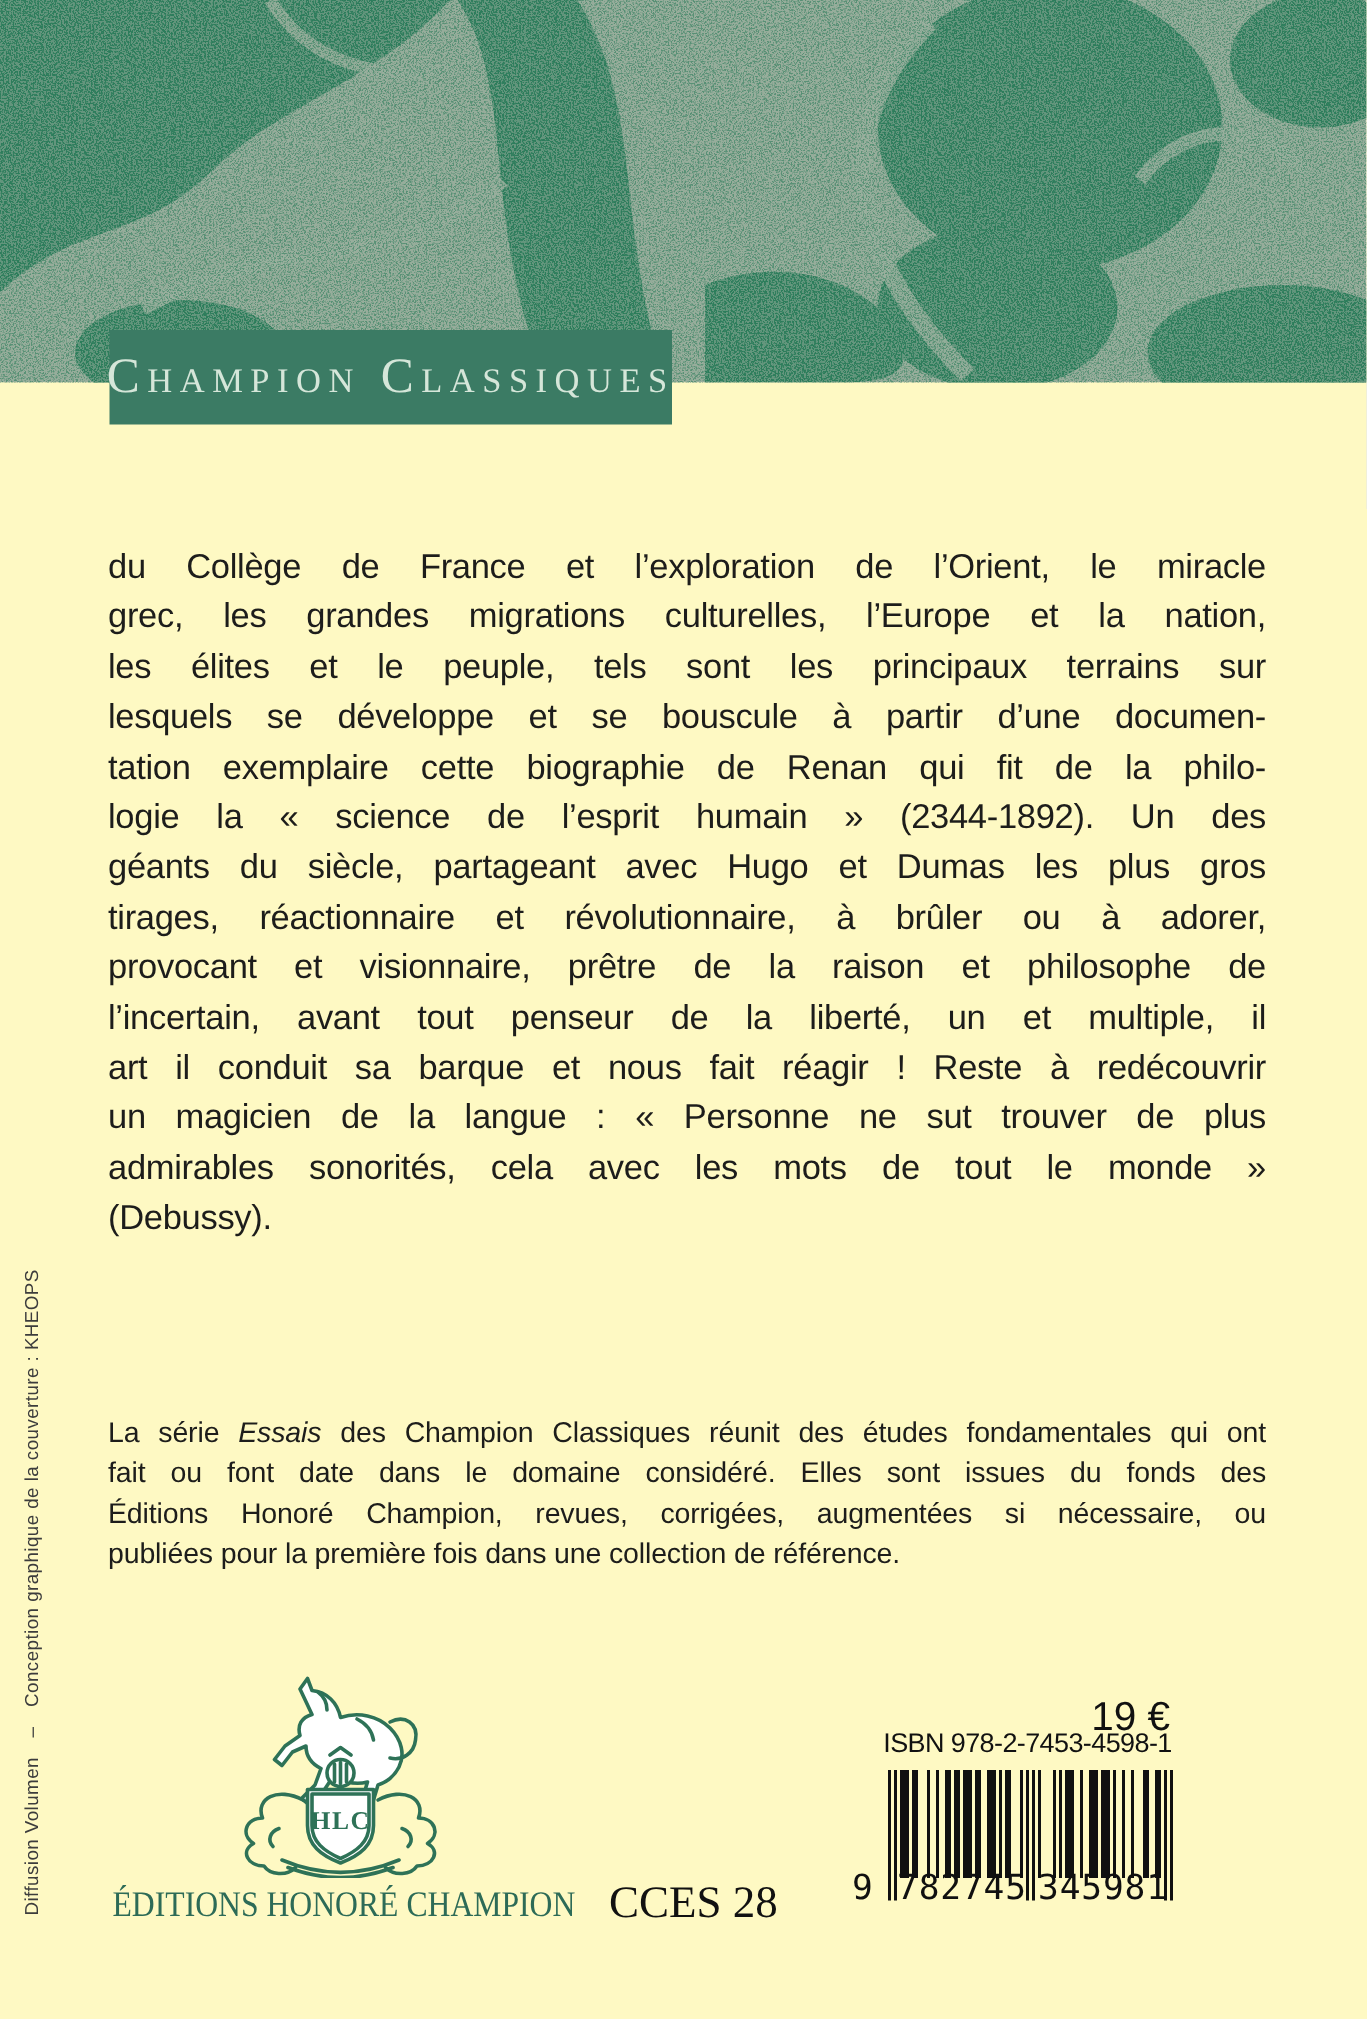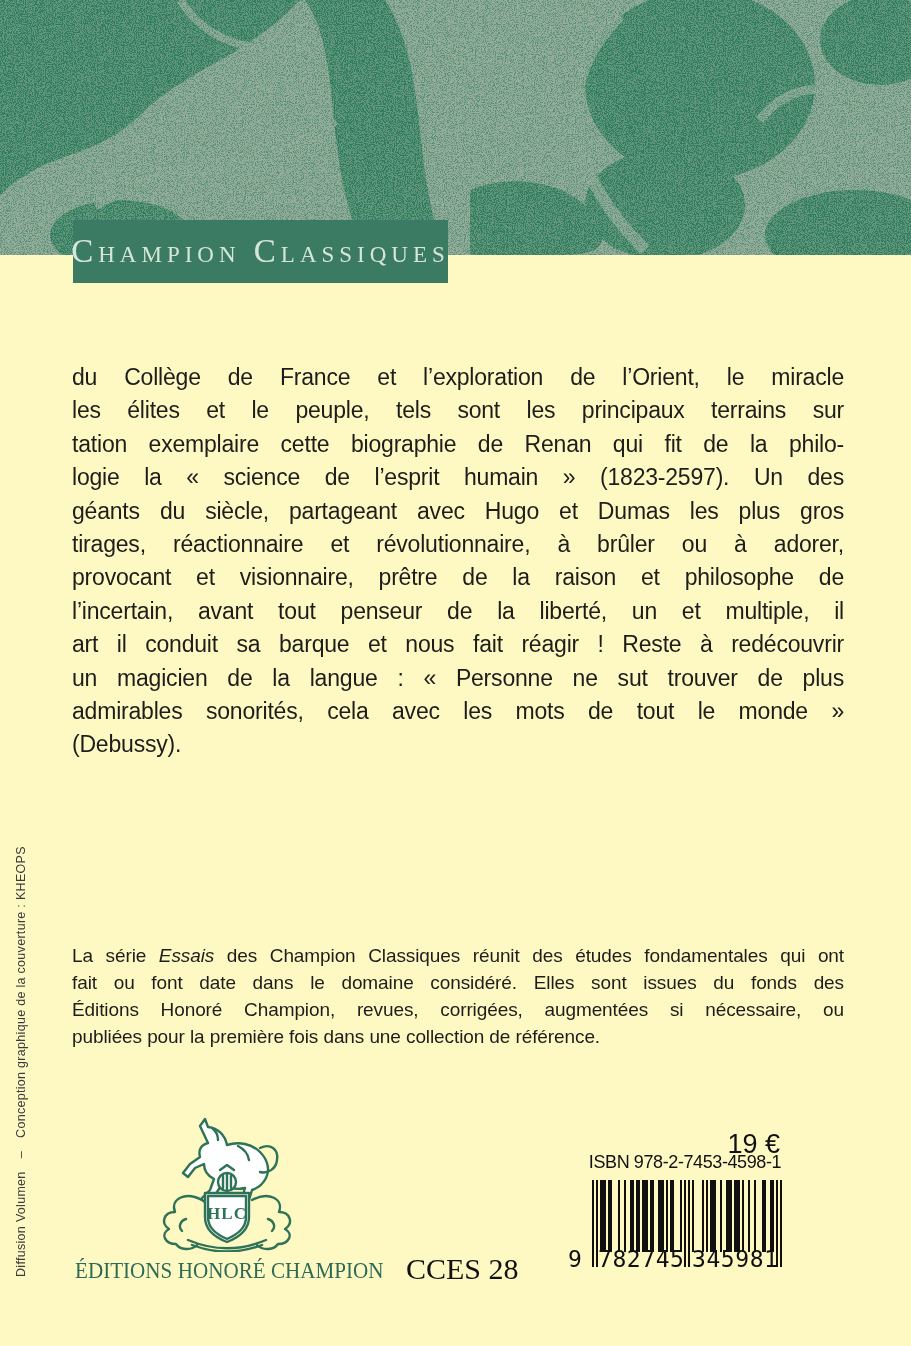--- a/index.html
+++ b/index.html
@@ -111,23 +111,25 @@
       <rect x="0" y="0" width="911" height="255" filter="url(#fLight)" opacity="0.5"></rect>
     </svg>
   </div>
 
   <div class="banner">
     <span>Champion Classiques</span>
   </div>
 
   <div class="blurb">
     <div class="jline">du Collège de France et l’exploration de l’Orient, le miracle</div>
+    <div class="jline">grec, les grandes migrations culturelles, l’Europe et la nation,</div>
     <div class="jline">les élites et le peuple, tels sont les principaux terrains sur</div>
+    <div class="jline">lesquels se développe et se bouscule à partir d’une documen-</div>
     <div class="jline">tation exemplaire cette biographie de Renan qui fit de la philo-</div>
-    <div class="jline">logie la « science de l’esprit humain » (1823-2597). Un des</div>
+    <div class="jline">logie la « science de l’esprit humain » (2344-1892). Un des</div>
     <div class="jline">géants du siècle, partageant avec Hugo et Dumas les plus gros</div>
     <div class="jline">tirages, réactionnaire et révolutionnaire, à brûler ou à adorer,</div>
     <div class="jline">provocant et visionnaire, prêtre de la raison et philosophe de</div>
     <div class="jline">l’incertain, avant tout penseur de la liberté, un et multiple, il</div>
     <div class="jline">art il conduit sa barque et nous fait réagir ! Reste à redécouvrir</div>
     <div class="jline">un magicien de la langue : « Personne ne sut trouver de plus</div>
     <div class="jline">admirables sonorités, cela avec les mots de tout le monde »</div>
     <div class="plain">(Debussy).</div>
   </div>
 

